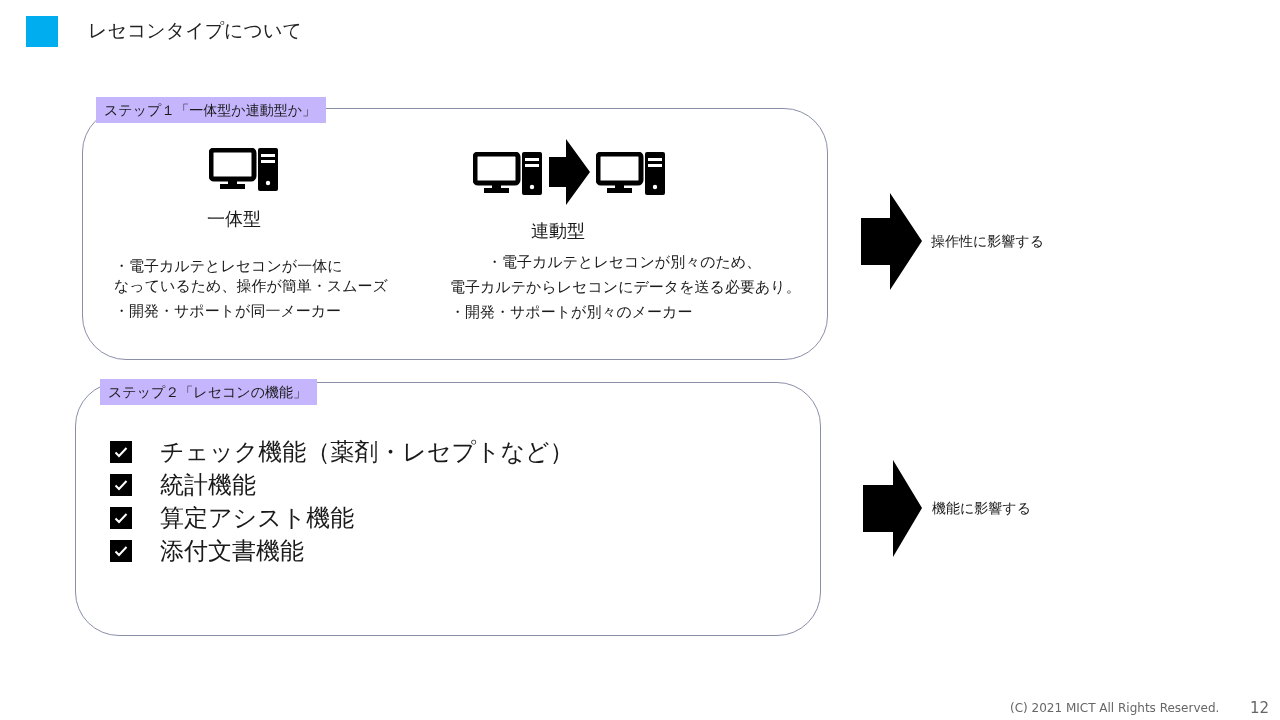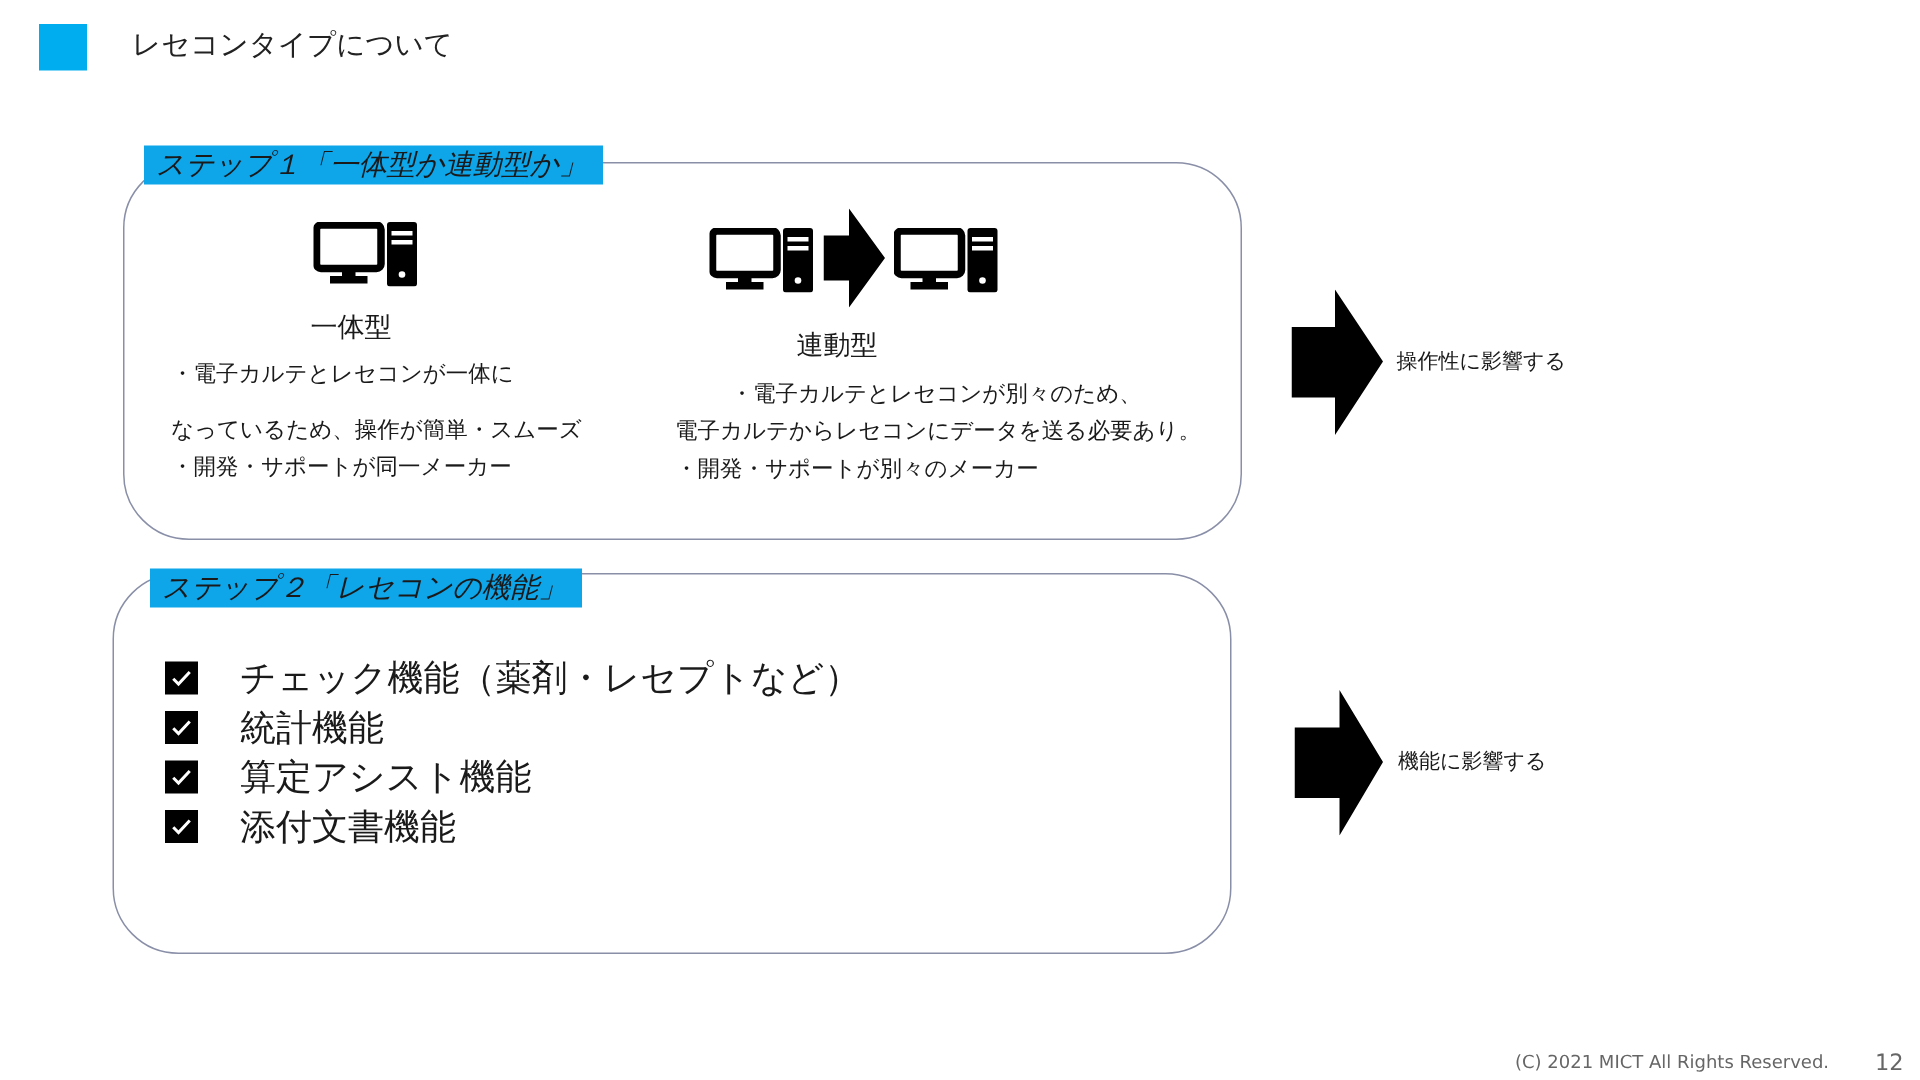--- a/index.html
+++ b/index.html
@@ -4,21 +4,21 @@
 <style>
   html, body { margin:0; padding:0; }
   body { width:1280px; height:720px; background:#ffffff; position:relative; overflow:hidden;
          font-family:"DejaVu Sans", "Liberation Sans", sans-serif; color:#1a1a1a; }
   .abs { position:absolute; }
   .title-mark { left:26px; top:16px; width:32px; height:31px; background:#00adef; }
   .title { left:88px; top:14px; font-size:19px; line-height:32px; color:#222; white-space:nowrap; }
   .box { border:1.3px solid #8a8fa8; border-radius:44px; background:#fff; }
   .box1 { left:82px; top:108px; width:744px; height:250px; }
   .box2 { left:75px; top:382px; width:744px; height:252px; }
-  .box-title { background:#0ea5e9; font-size:19px; line-height:26px; padding:0 10px 0 8px; white-space:nowrap; color:#1a1a1a;font-style:italic; }
+  .box-title { background:#c4b5fd; font-size:14px; line-height:26px; padding:0 10px 0 8px; white-space:nowrap; color:#1a1a1a; }
   .bt1 { left:96px; top:97px; }
   .bt2 { left:100px; top:379px; }
   .label { font-size:18px; line-height:24px; white-space:nowrap; }
   .small { font-size:15px; line-height:25px; white-space:nowrap; }
   .pc svg { display:block; }
   .arrow svg { display:block; }
   .check-row { display:flex; align-items:center; height:33px; }
   .check { width:22px; height:22px; background:#000; display:flex; align-items:center; justify-content:center; margin-right:28px; }
   .check-text { font-size:24px; line-height:26px; white-space:nowrap; color:#1a1a1a; }
   .result { font-size:14px; line-height:30px; white-space:nowrap; color:#1a1a1a;text-align:center; }
@@ -39,21 +39,21 @@
     <rect x="2" y="2" width="43" height="29" rx="3" fill="none" stroke="#000" stroke-width="5"></rect>
     <rect x="19" y="31" width="9" height="6" fill="#000"></rect>
     <rect x="11" y="36" width="25" height="5" fill="#000"></rect>
     <rect x="49" y="0" width="20" height="43" rx="2" fill="#000"></rect>
     <rect x="52" y="6" width="14" height="3" fill="#fff"></rect>
     <rect x="52" y="12" width="14" height="3" fill="#fff"></rect>
     <circle cx="59" cy="35" r="2.2" fill="#fff"></circle>
   </svg>
 </div>
 <div class="abs label" style="left:207px; top:207px;">一体型</div>
-<div class="abs small" style="left:114px; top:237px;">・電子カルテとレセコンが一体に</div>
+<div class="abs small" style="left:114px; top:254px;">・電子カルテとレセコンが一体に</div>
 <div class="abs small" style="left:114px; top:274px;">なっているため、操作が簡単・スムーズ</div>
 <div class="abs small" style="left:114px; top:299px;">・開発・サポートが同一メーカー</div>
 
 <div class="abs pc" style="left:473px; top:152px;">
   <svg width="70" height="43" viewBox="0 0 70 43">
     <rect x="2" y="2" width="43" height="29" rx="3" fill="none" stroke="#000" stroke-width="5"></rect>
     <rect x="19" y="31" width="9" height="6" fill="#000"></rect>
     <rect x="11" y="36" width="25" height="5" fill="#000"></rect>
     <rect x="49" y="0" width="20" height="43" rx="2" fill="#000"></rect>
     <rect x="52" y="6" width="14" height="3" fill="#fff"></rect>

